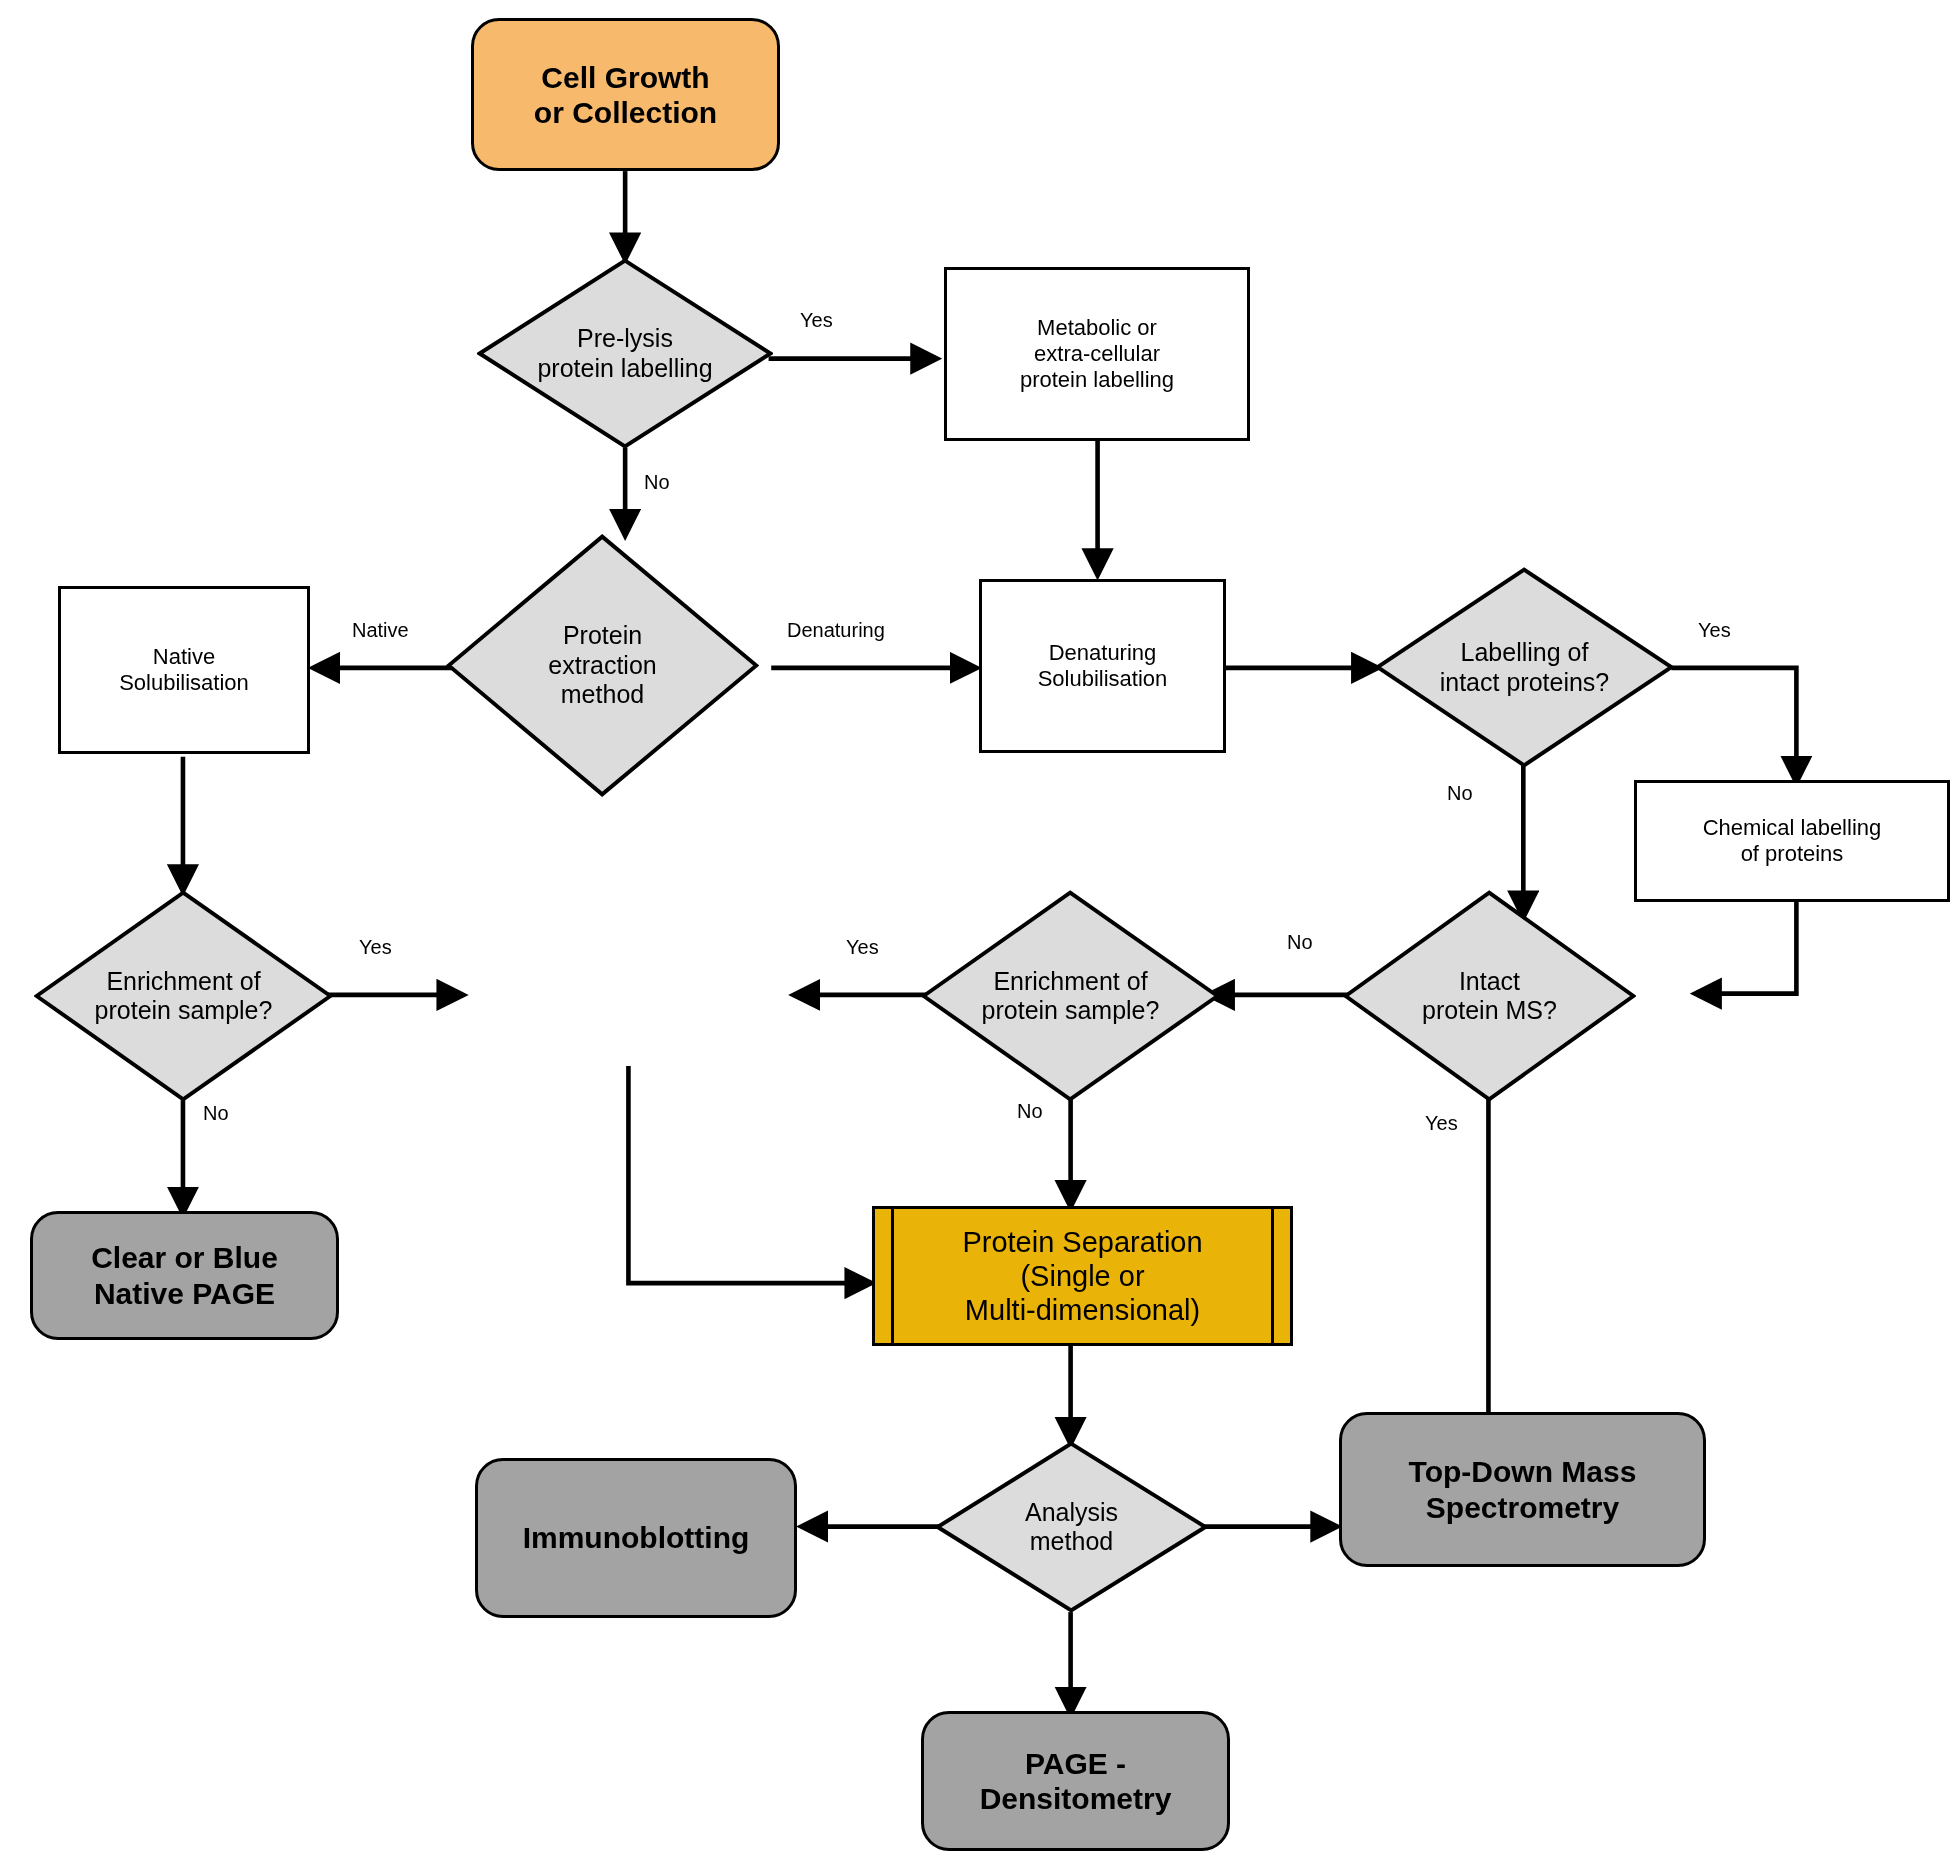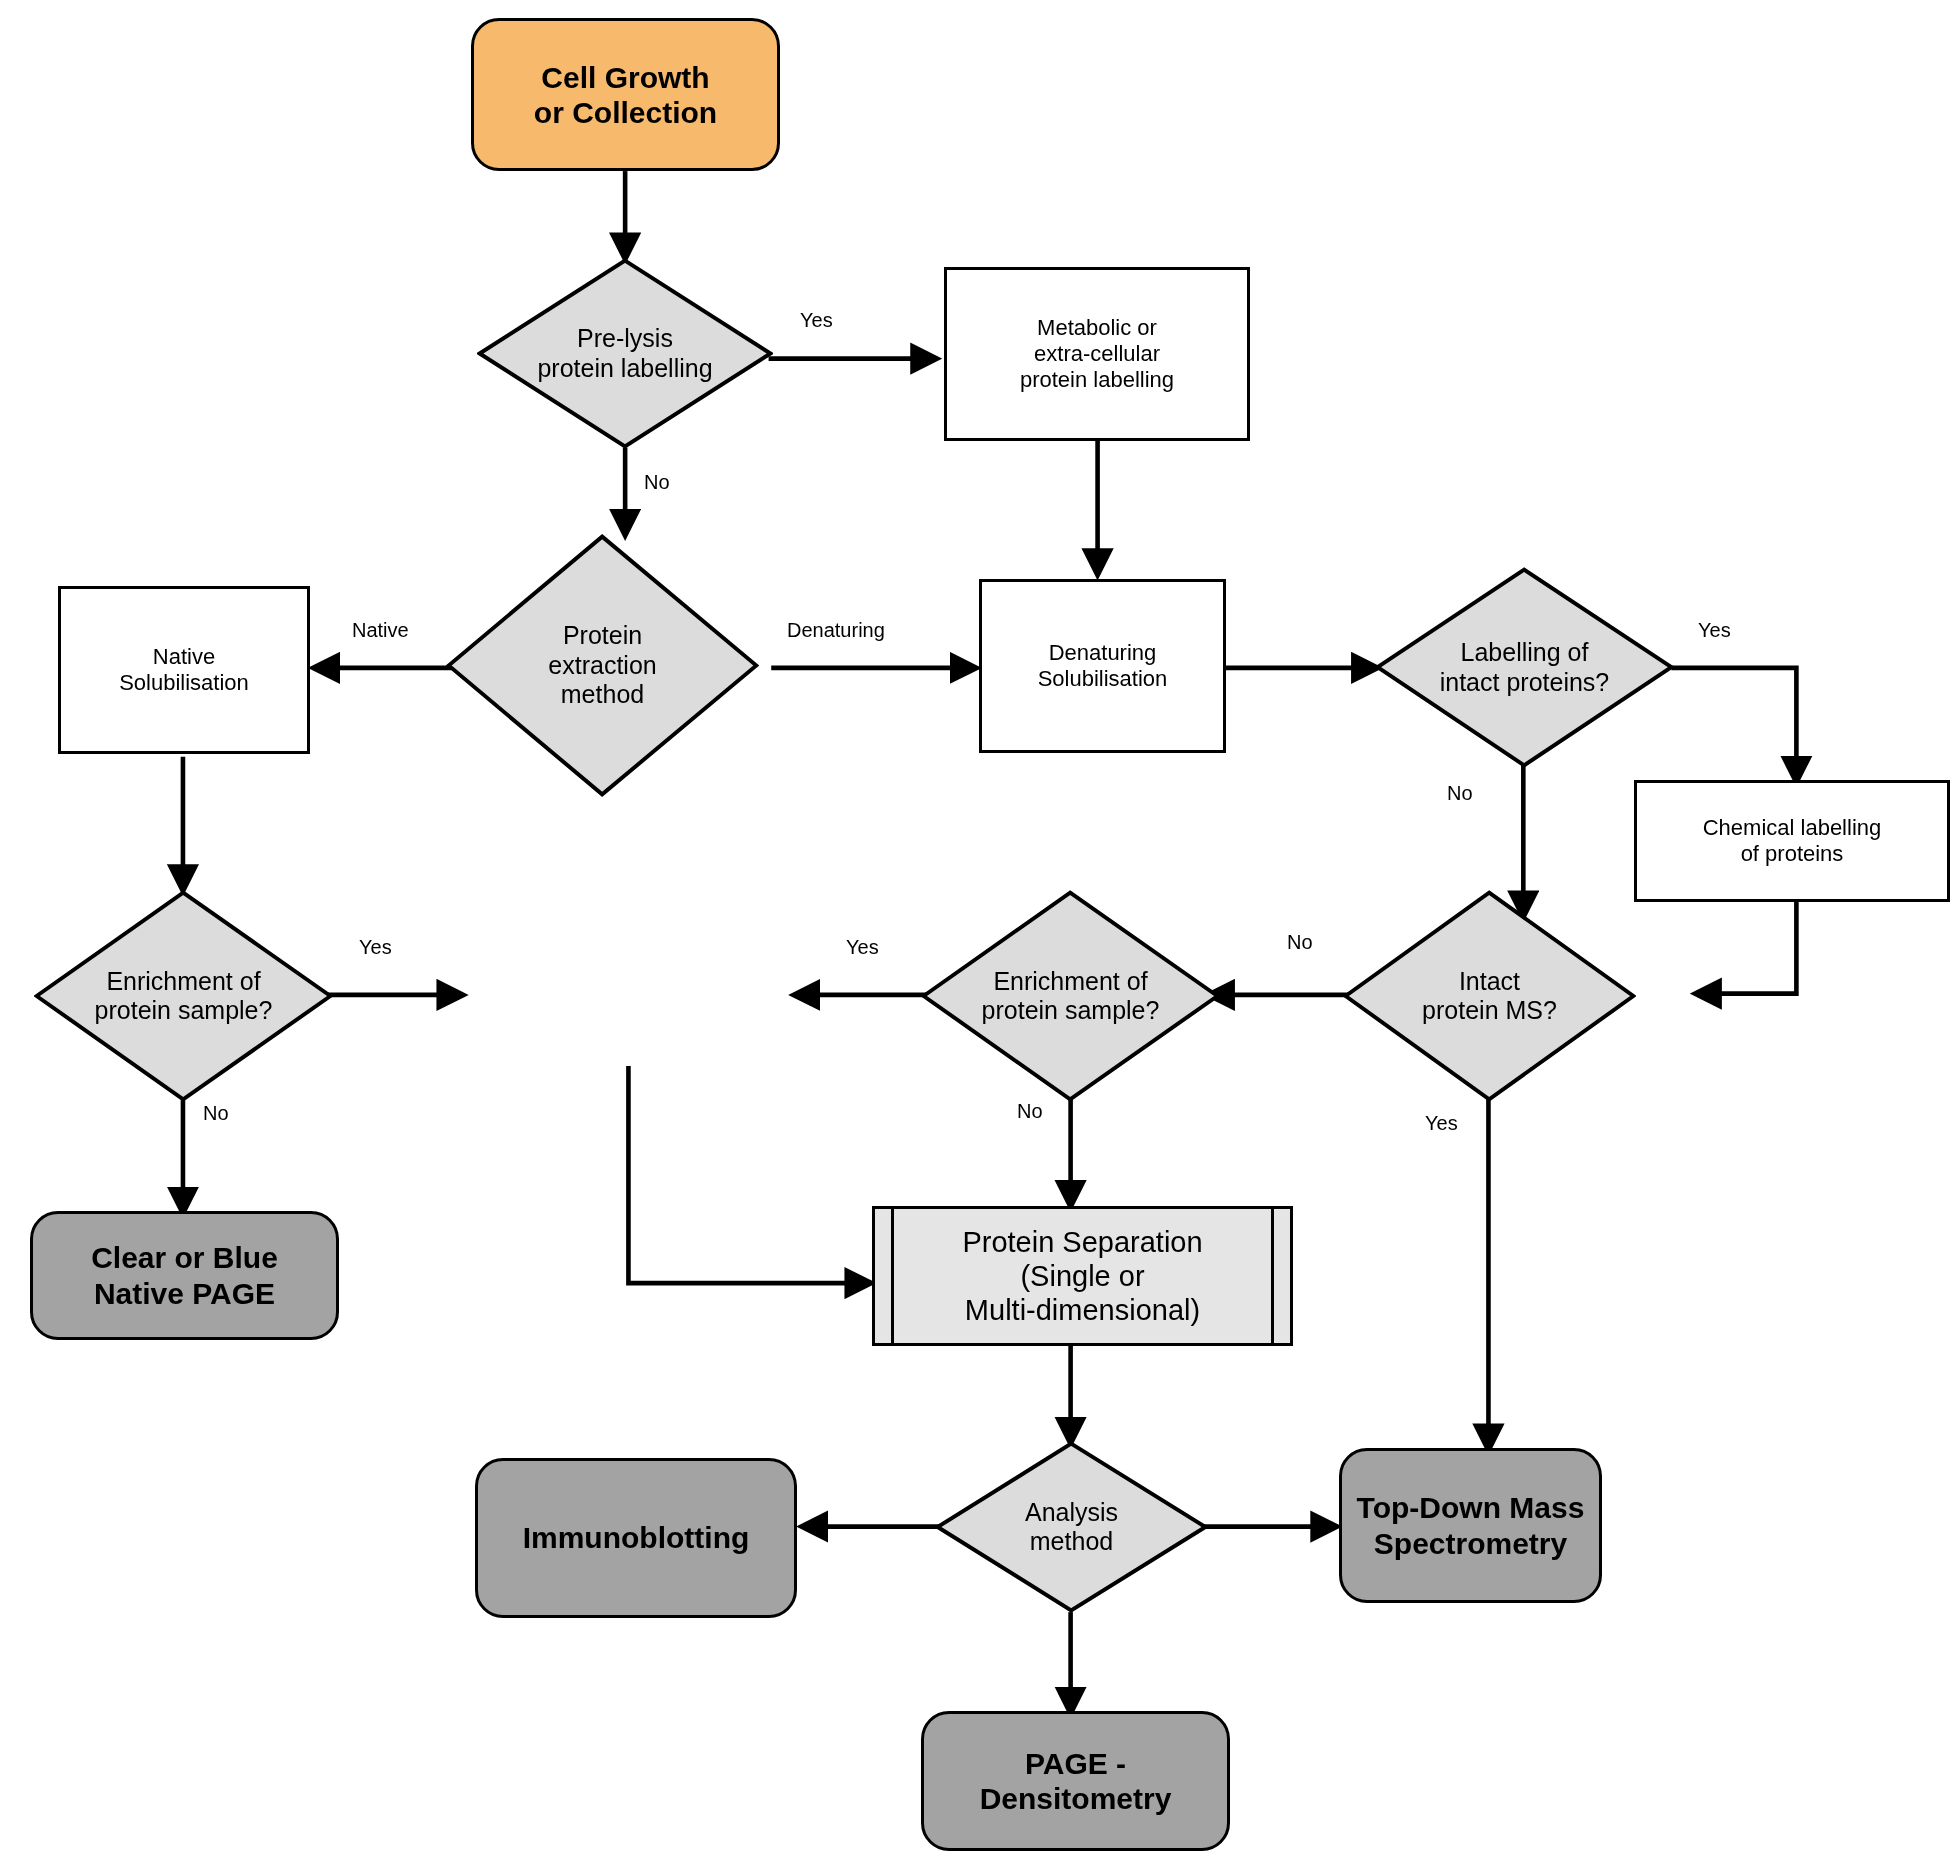--- a/index.html
+++ b/index.html
@@ -41,21 +41,21 @@
   }
   
   .rect {
     border: 3.3px solid #000000;
     background: #ffffff;
     font-size: 22px;
   }
   
   .rect-sub {
     border: 3.3px solid #000000;
-    background: #e5e5e5;
+    background: #eab308;
     font-size: 29px;
   }
   .rect-sub::before,
   .rect-sub::after {
     content: "";
     position: absolute;
     top: 0px;
     bottom: 0px;
     width: 0;
     border-left: 3.3px solid #000000;
@@ -246,21 +246,21 @@
       <polygon points="207,4 411,131 207,258 4,131" fill="#dcdcdc" stroke="#000000" stroke-width="6"></polygon>
     </svg>
     <span class="txt">Analysis
 method</span>
   </div>
 
   <div class="node term end" style="left:475px; top:1458px; width:322px; height:160px;">
     <span class="txt">Immunoblotting</span>
   </div>
 
-  <div class="node term end" style="left:1339px; top:1448px; width:263px; height:155px;">
+  <div class="node term end" style="left:1339px; top:1412px; width:367px; height:155px;">
     <span class="txt">Top-Down Mass
 Spectrometry</span>
   </div>
 
   <div class="node term end" style="left:921px; top:1711px; width:309px; height:140px;">
     <span class="txt">PAGE -
 Densitometry</span>
   </div>
 
   <div class="edge-label" style="left:800px; top:309px;">Yes</div>

